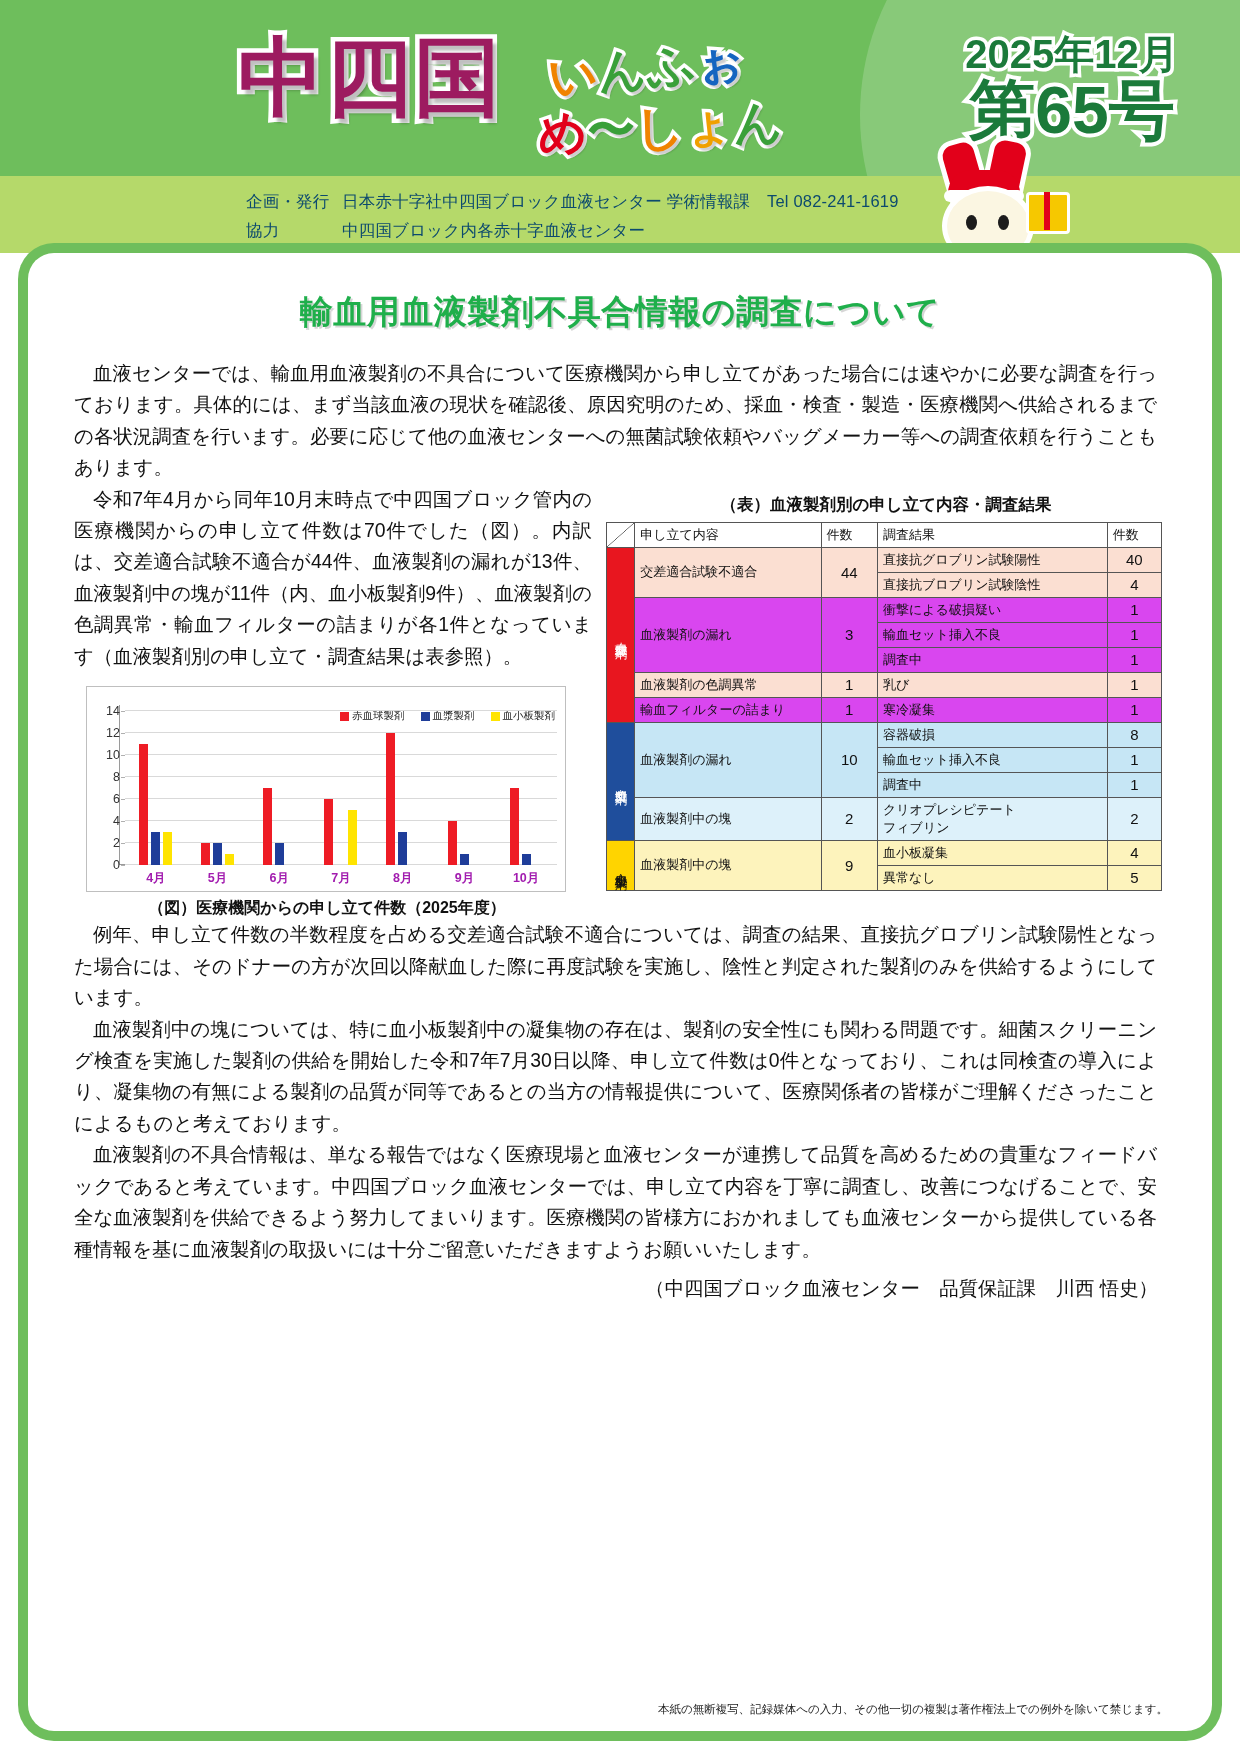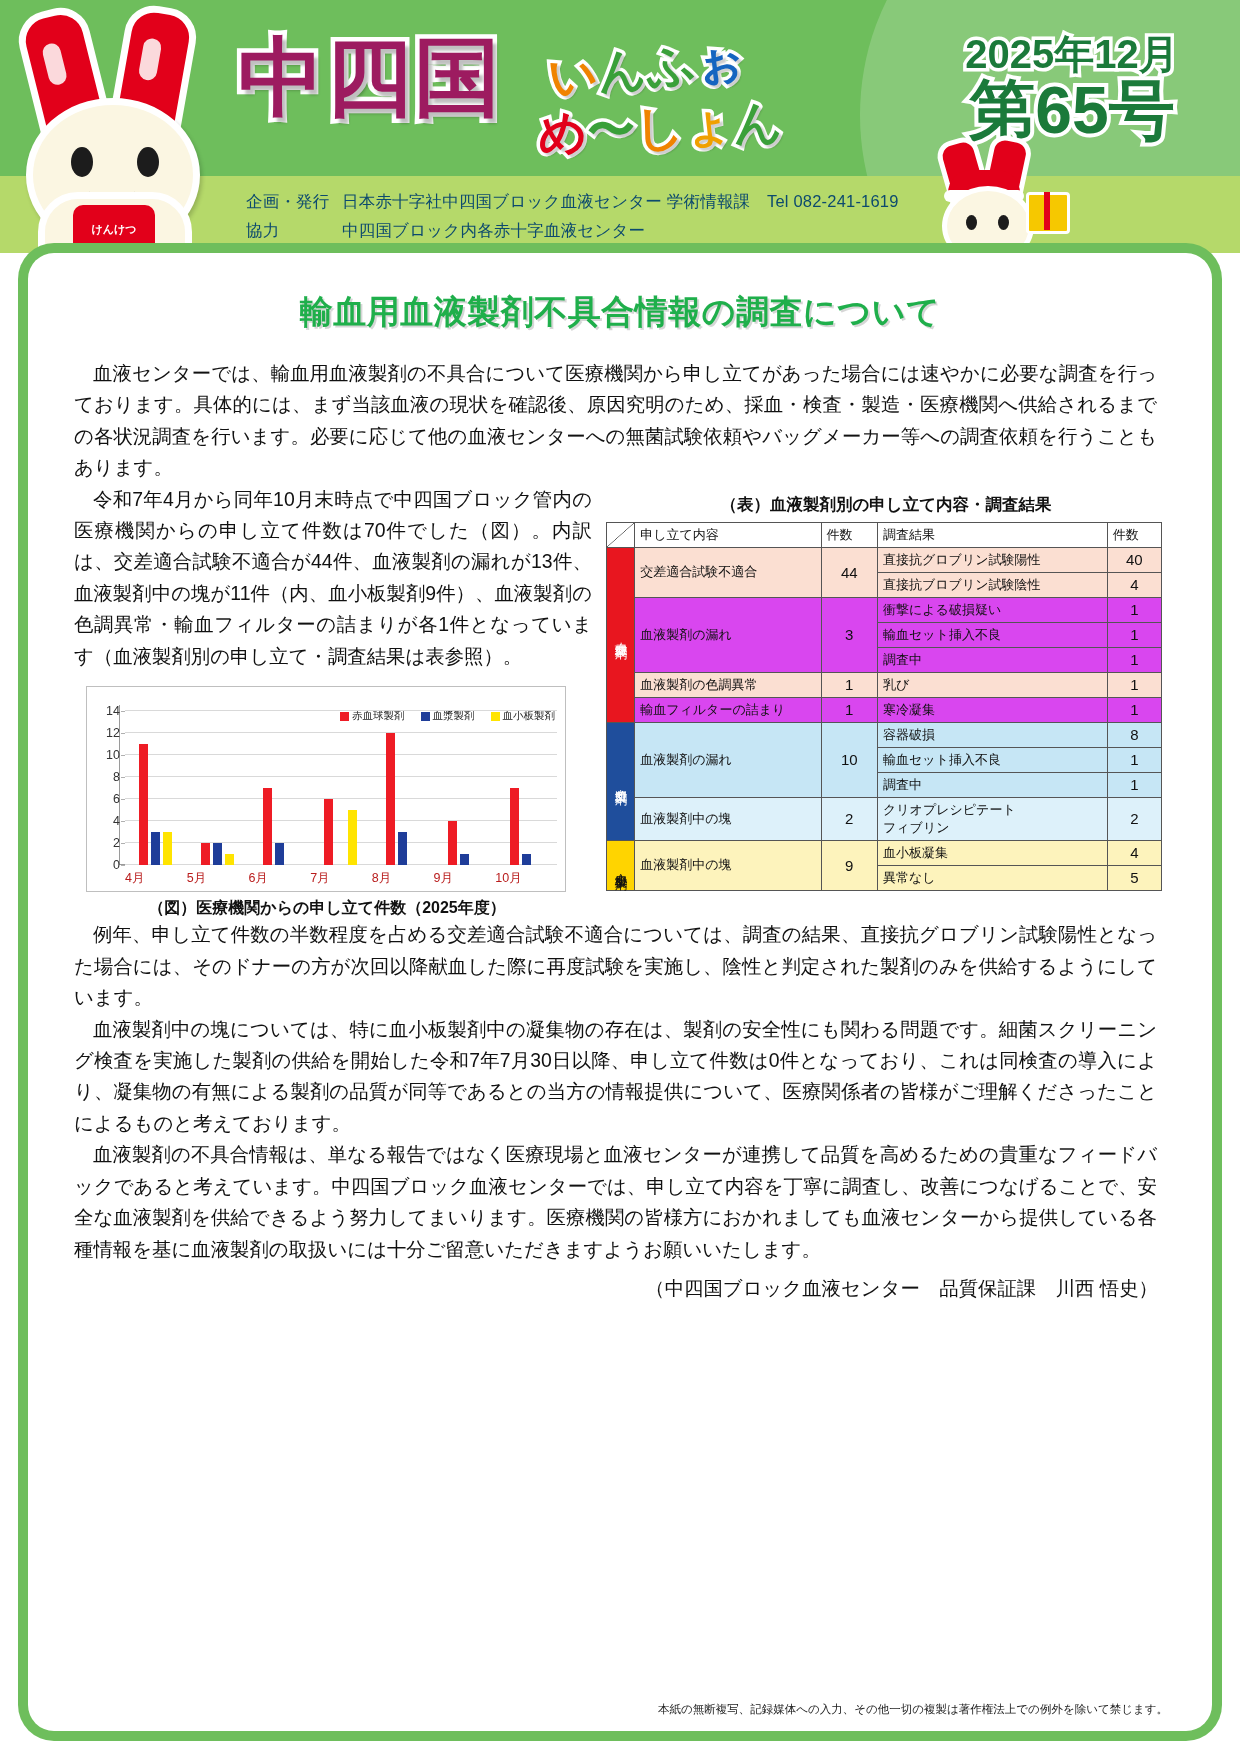--- a/index.html
+++ b/index.html
@@ -169,22 +169,22 @@
   .axisX{position:absolute;left:-6px;right:0;bottom:0;height:1px;background:#9a9a9a;}
   .group{
     position:absolute;bottom:0;display:flex;align-items:flex-end;justify-content:center;
     gap:3px;height:100%;
   }
   .bar{width:9px;}
   .bar.r{background:#ee1c25;}
   .bar.b{background:#1f3d99;}
   .bar.y{background:#ffe400;}
   .xlab{
-    position:absolute;bottom:-22px;width:100%;
-    font-size:12.5px;font-weight:normal;color:#b91c1c;
+    position:absolute;bottom:-22px;width:100%;text-align:center;
+    font-size:12.5px;font-weight:bold;color:#a21caf;
   }
   .fig-cap{
     width:490px;margin:6px 0 0 8px;text-align:center;
     font-size:16px;font-weight:bold;color:#111;
   }
   
   .tbl-cap{
     text-align:center;font-size:16.5px;font-weight:bold;color:#111;margin:6px 0 6px 0;
   }
   table.tbl{
@@ -228,34 +228,20 @@
   }
   .clearfix:after{content:"";display:block;clear:both;}
 </style>
 </head>
 <body>
 
 <div class="header">
   <div class="ellipse"></div>
   <div class="lowerband"></div>
 
-  <div class="mascot">
-    <div class="earL"></div>
-    <div class="earR"></div>
-    <div class="head">
-      <div class="eyeL"></div>
-      <div class="eyeR"></div>
-      <div class="mouth"></div>
-    </div>
-    <div class="body">
-      <div class="bib">
-        <span>けんけつ</span>
-      </div>
-    </div>
-  </div>
 
   <div class="logo-wrap">
     <div class="logo-main">中四国</div>
     <div class="logo-sub">
       <div class="r1">
         <span class="c-or">い</span><span class="c-gr">ん</span><span class="c-gr">ふ</span><span class="c-bl">ぉ</span>
       </div>
       <div class="r2">
         <span class="c-rd">め</span><span class="c-gr">〜</span><span class="c-or">し</span><span class="c-ye">ょ</span><span class="c-gr">ん</span>
       </div>

